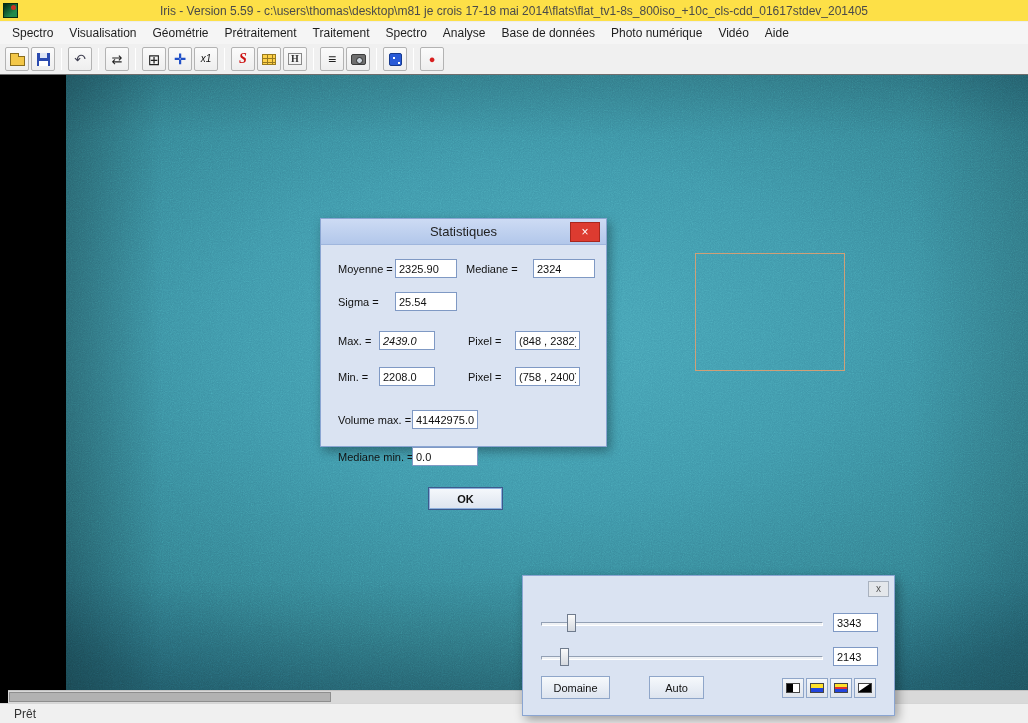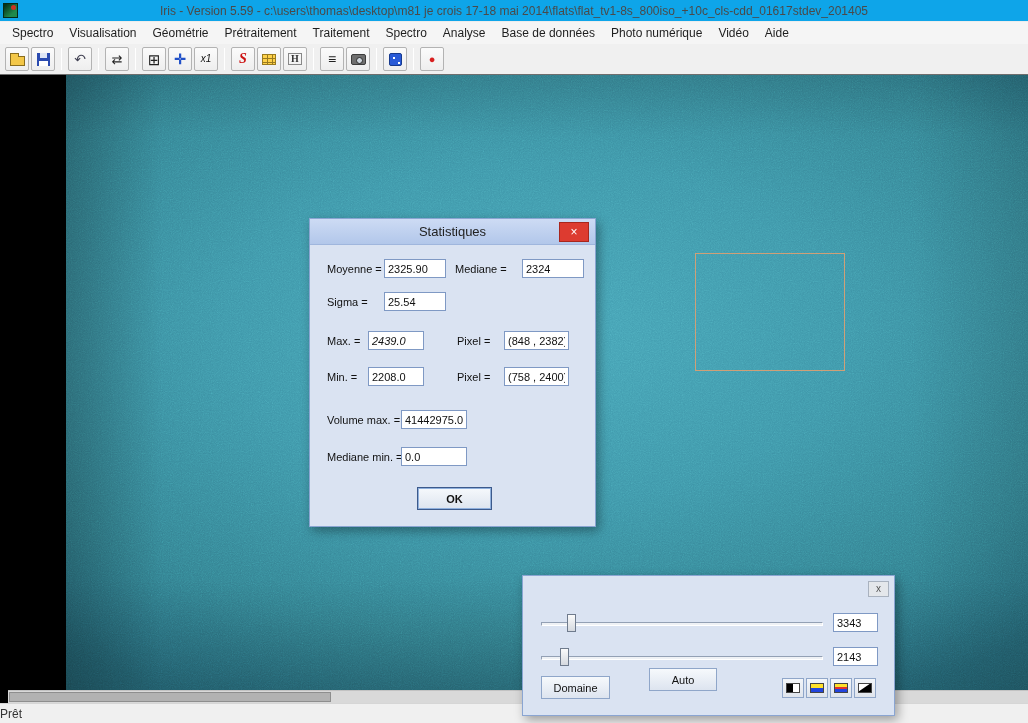--- a/index.html
+++ b/index.html
@@ -2,21 +2,21 @@
 <html><head>
 <meta charset="utf-8">
 <style>
   * { box-sizing: border-box; margin: 0; padding: 0; }
   html,body { width:1028px; height:723px; }
   body { position:relative; overflow:hidden; background:#000;
          font-family:"Liberation Sans", sans-serif; }
 
   
   .titlebar { position:absolute; top:0; left:0; right:0; height:22px;
-              background:#0ea5e9; border-bottom:1px solid #ededed; }
+              background:#fde047; border-bottom:1px solid #ededed; }
   .app-icon { position:absolute; left:3px; top:3px; width:15px; height:15px;
               background:linear-gradient(135deg,#06331a 10%,#1f8a4c 70%);
               border:1px solid #052b16; }
   .app-icon::after { content:""; position:absolute; right:1px; top:1px;
               width:5px; height:5px; background:#cc3322; border-radius:50%; }
   .title-text { display:block; width:100%; height:22px; line-height:22px;
               text-align:center; font-size:12px; color:#4a4a4a;
               white-space:nowrap; overflow:hidden; }
 
   
@@ -90,37 +90,37 @@
 
   
   .scroll-gutter { position:absolute; left:0; top:690px; width:8px; height:13px;
                    background:#000; }
   .scrollbar { position:absolute; left:8px; right:0; top:690px; height:13px;
                background:#d9d9d9; border-top:1px solid #c2c2c2; }
   .scroll-thumb { position:absolute; left:1px; top:1px; width:322px; height:10px;
                background:#b2b2b2; border:1px solid #8e8e8e; }
   .statusbar { position:absolute; left:0; right:0; top:703px; height:20px;
                background:#f0f0f0; border-top:1px solid #d6d6d6; font-size:12px;
-               color:#333; display:flex; align-items:center; padding-left:0; }
+               color:#333; display:flex; align-items:center; padding-left:14px; }
 
   
   .dialog { position:absolute; background:#dae3f2; border:1px solid #8aa5d2;
             box-shadow:3px 4px 10px rgba(0,0,0,0.35); font-size:11px; color:#111; }
   .dlg-title { position:absolute; top:0; left:0; right:0; height:26px;
             display:flex; align-items:center; justify-content:center;
             font-size:13px; color:#222; }
   .label { position:absolute; white-space:nowrap; font-size:11px; color:#111; }
   .tbox  { position:absolute; height:19px; background:#fff; border:1px solid #7f99c4;
            font-size:11px; font-family:inherit; padding:0 3px; color:#111; }
   .btn { position:absolute; background:linear-gradient(#f6f9fc,#dde4ef);
          border:1px solid #8fa6c9; font-size:11px; font-family:inherit;
          color:#111; cursor:default; }
 
   
-  .stats { left:309px; top:218px; width:287px; height:309px; z-index:10; }
+  .stats { left:320px; top:218px; width:287px; height:229px; z-index:10; }
   .stats .dlg-title { background:linear-gradient(#cddbf4,#b2c7ea);
                       border-bottom:1px solid #9fb6dd; }
   .close-red { position:absolute; top:3px; right:6px; width:30px; height:20px;
                background:#dd3b30; border:1px solid #a8261d; color:#fff;
                font-size:12px; line-height:1; display:flex; align-items:center;
                justify-content:center; font-family:inherit; }
   .btn-ok { left:107px; top:268px; width:75px; height:23px;
             border:1px solid #3c5a8c; box-shadow:0 0 0 1px #8fb0dd inset;font-weight:bold; }
 
   
@@ -280,21 +280,21 @@
 
     <div class="track" style="top:46px"></div>
     <div class="thumb" style="left:44px;top:38px"></div>
     <input class="val" style="top: 37px;" value="3343">
 
     <div class="track" style="top:80px"></div>
     <div class="thumb" style="left:37px;top:72px"></div>
     <input class="val" style="top: 71px;" value="2143">
 
     <button class="btn" style="left:18px;top:100px;width:69px;height:23px">Domaine</button>
-    <button class="btn" style="left:126px;top:92px;width:68px;height:23px">Auto</button>
+    <button class="btn" style="left:126px;top:100px;width:55px;height:23px">Auto</button>
 
     <button class="cbtn" style="left:259px">
         <span class="ci ci-bw"></span>
       </button>
     <button class="cbtn" style="left:283px">
         <span class="ci ci-yb"></span>
       </button>
     <button class="cbtn" style="left:307px">
         <span class="ci ci-pal"></span>
       </button>

